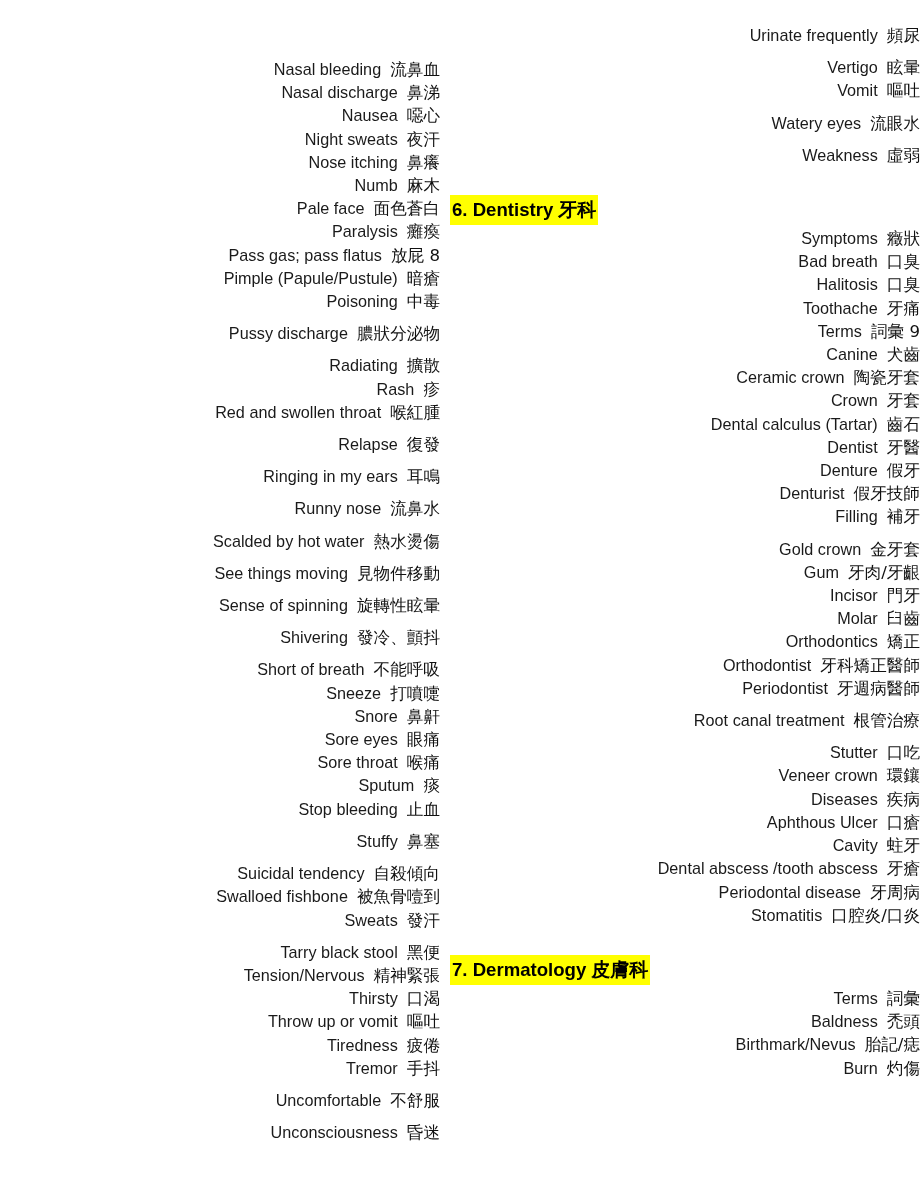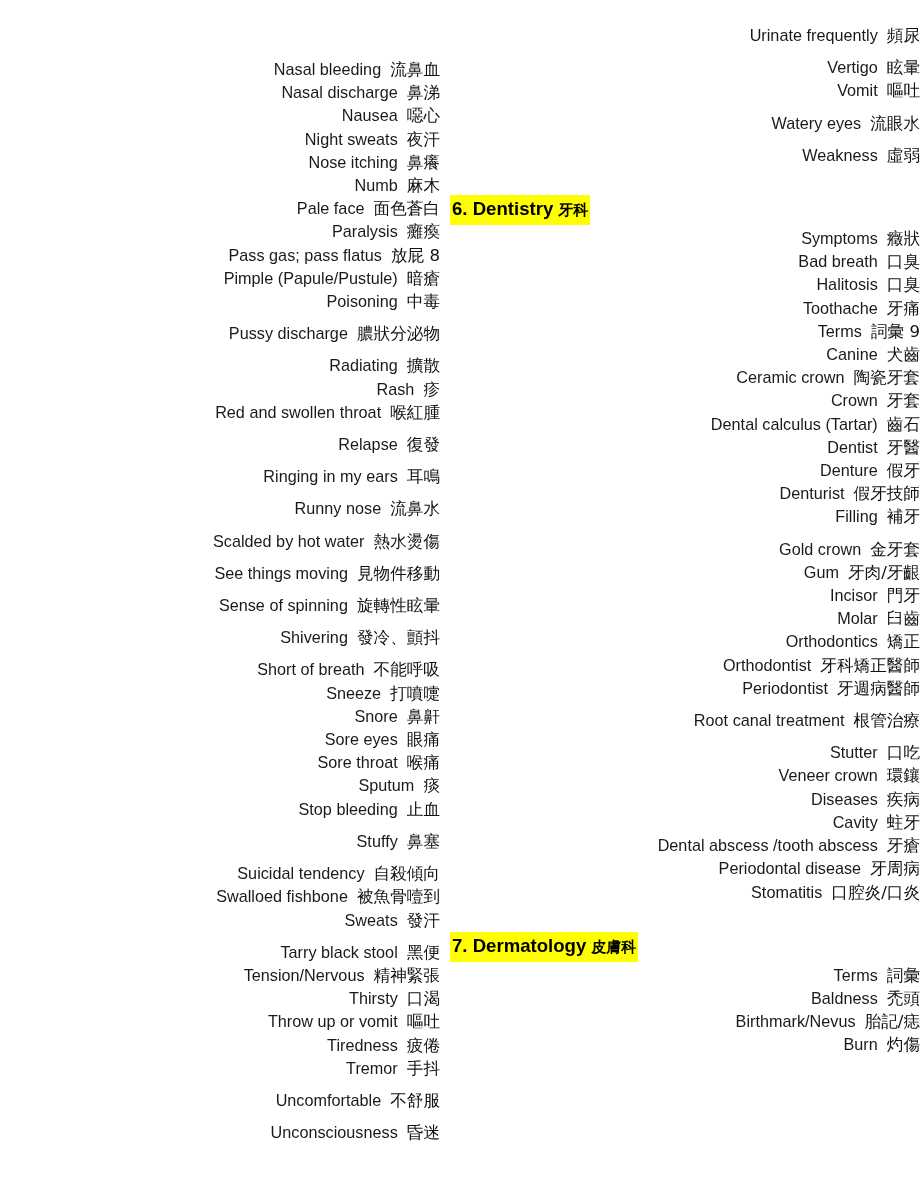--- a/index.html
+++ b/index.html
@@ -78,21 +78,21 @@
     line-height: 26px;
     padding: 1px 2px 2px 2px;
     white-space: nowrap;
     color: #000000;
     margin-top: 28px;
     margin-bottom: 2px;
   }
   .section-heading .zh {
     font-family: "DejaVu Sans", "Liberation Sans", sans-serif;
     font-weight: bold;
-    font-size: 15px;
+    font-size: 19px;
   }
   .section-heading .sep {
     display: inline-block;
     width: 5px;
   }
 </style>
 </head>
 <body>
 
 <div id="page">
@@ -166,20 +166,21 @@
         <div class="entry"><span class="en">Gum</span><span class="sep"></span><span class="zh">牙肉/牙齦</span></div>
         <div class="entry"><span class="en">Incisor</span><span class="sep"></span><span class="zh">門牙</span></div>
         <div class="entry"><span class="en">Molar</span><span class="sep"></span><span class="zh">臼齒</span></div>
         <div class="entry"><span class="en">Orthodontics</span><span class="sep"></span><span class="zh">矯正</span></div>
         <div class="entry"><span class="en">Orthodontist</span><span class="sep"></span><span class="zh">牙科矯正醫師</span></div>
         <div class="entry"><span class="en">Periodontist</span><span class="sep"></span><span class="zh">牙週病醫師</span></div>
         <div class="entry gap"><span class="en">Root canal treatment</span><span class="sep"></span><span class="zh">根管治療</span></div>
         <div class="entry gap"><span class="en">Stutter</span><span class="sep"></span><span class="zh">口吃</span></div>
         <div class="entry"><span class="en">Veneer crown</span><span class="sep"></span><span class="zh">環鑲</span></div>
         <div class="entry"><span class="en">Diseases</span><span class="sep"></span><span class="zh">疾病</span></div>
+        <div class="entry"><span class="en">Aphthous Ulcer</span><span class="sep"></span><span class="zh">口瘡</span></div>
         <div class="entry"><span class="en">Cavity</span><span class="sep"></span><span class="zh">蛀牙</span></div>
         <div class="entry"><span class="en">Dental abscess /tooth abscess</span><span class="sep"></span><span class="zh">牙瘡</span></div>
         <div class="entry"><span class="en">Periodontal disease</span><span class="sep"></span><span class="zh">牙周病</span></div>
         <div class="entry"><span class="en">Stomatitis</span><span class="sep"></span><span class="zh">口腔炎/口炎</span></div>
         <div class="section-heading"><span class="en">7. Dermatology</span><span class="sep"></span><span class="zh">皮膚科</span></div>
         <div class="entry"><span class="en">Terms</span><span class="sep"></span><span class="zh">詞彙</span></div>
         <div class="entry"><span class="en">Baldness</span><span class="sep"></span><span class="zh">禿頭</span></div>
         <div class="entry"><span class="en">Birthmark/Nevus</span><span class="sep"></span><span class="zh">胎記/痣</span></div>
         <div class="entry"><span class="en">Burn</span><span class="sep"></span><span class="zh">灼傷</span></div>
       </div>

